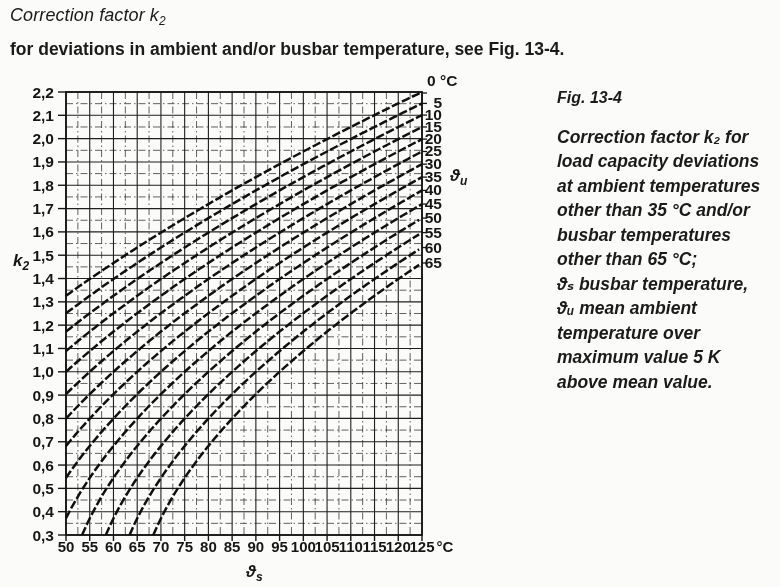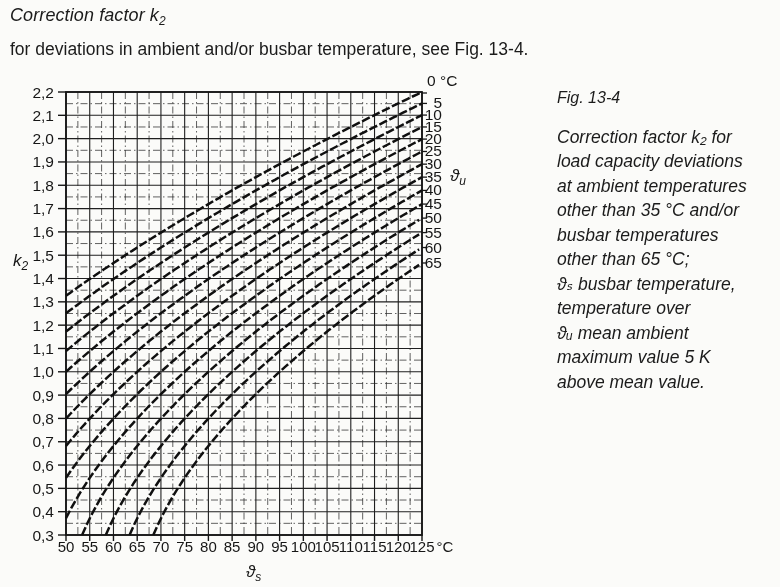--- a/index.html
+++ b/index.html
@@ -2,21 +2,21 @@
 <html><head>
 <meta charset="utf-8">
 <style>
   html,body{margin:0;padding:0;}
   body{
     width:780px;height:587px;position:relative;overflow:hidden;
     background:#fbfbf9;color:#1b1b1b;
     font-family:"Liberation Sans","DejaVu Sans",sans-serif;
     -webkit-font-smoothing:antialiased;
   }
-  .abs{position:absolute;}
+  .abs{position:absolute;font-weight:bold;}
   .page-title{left:10px;top:5px;font-style:italic;font-size:18px;font-weight:400;letter-spacing:.1px;}
   .page-title .sub{font-size:12px;position:relative;bottom:-4px;font-style:italic;}
   .page-subtitle{left:10px;top:39px;font-size:17.5px;}
   .chart-wrap{left:0;top:0;width:780px;height:587px;}
   svg{display:block;}
   .fig-caption{left:557px;top:86px;width:220px;font-style:italic;font-size:17.5px;line-height:24.5px;}
   .fig-caption .fig-label{font-size:16px;margin:0 0 14px 0;}
   .cap-line{white-space:nowrap;}
 </style>
 </head>
@@ -222,17 +222,17 @@
 
 <div class="abs fig-caption">
   <div class="fig-label">Fig. 13-4</div>
   <div class="cap-line">Correction factor k₂ for</div>
   <div class="cap-line">load capacity deviations</div>
   <div class="cap-line">at ambient temperatures</div>
   <div class="cap-line">other than 35 °C and/or</div>
   <div class="cap-line">busbar temperatures</div>
   <div class="cap-line">other than 65 °C;</div>
   <div class="cap-line">ϑₛ busbar temperature,</div>
+  <div class="cap-line">ϑᵤ mean ambient</div>
   <div class="cap-line">temperature over</div>
-  <div class="cap-line">ϑᵤ mean ambient</div>
   <div class="cap-line">maximum value 5 K</div>
   <div class="cap-line">above mean value.</div>
 </div>
 
 </body></html>

